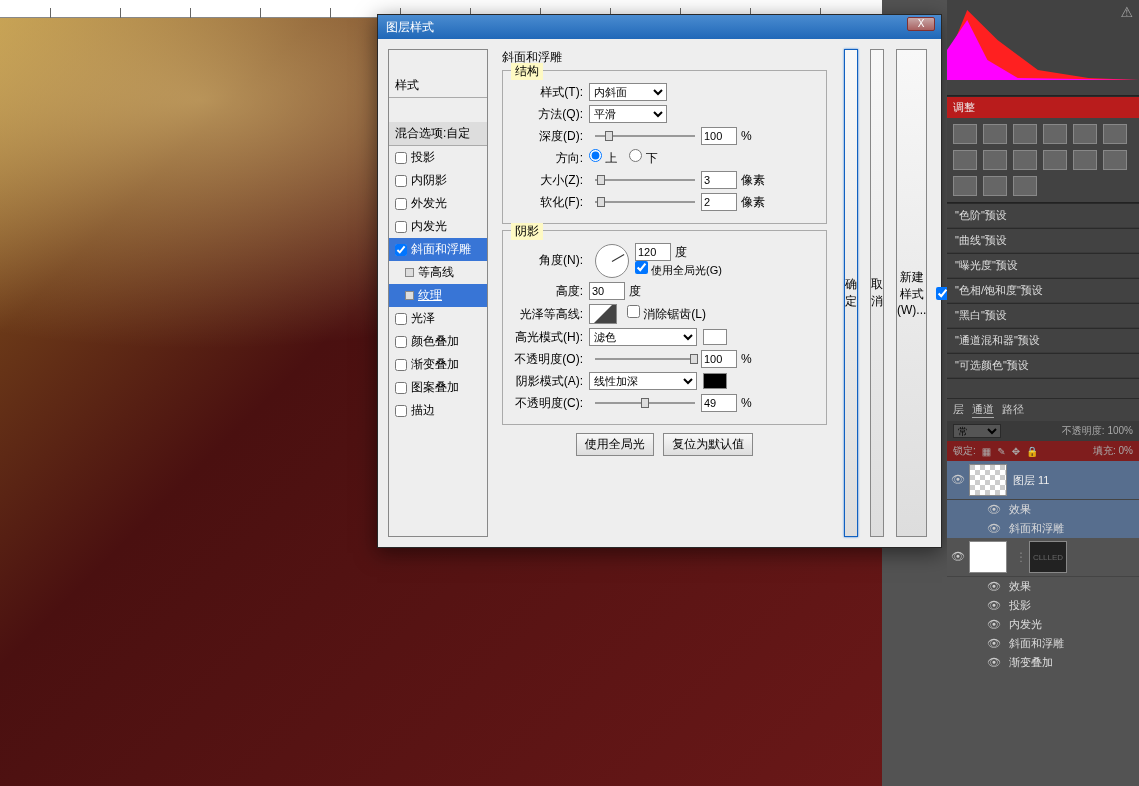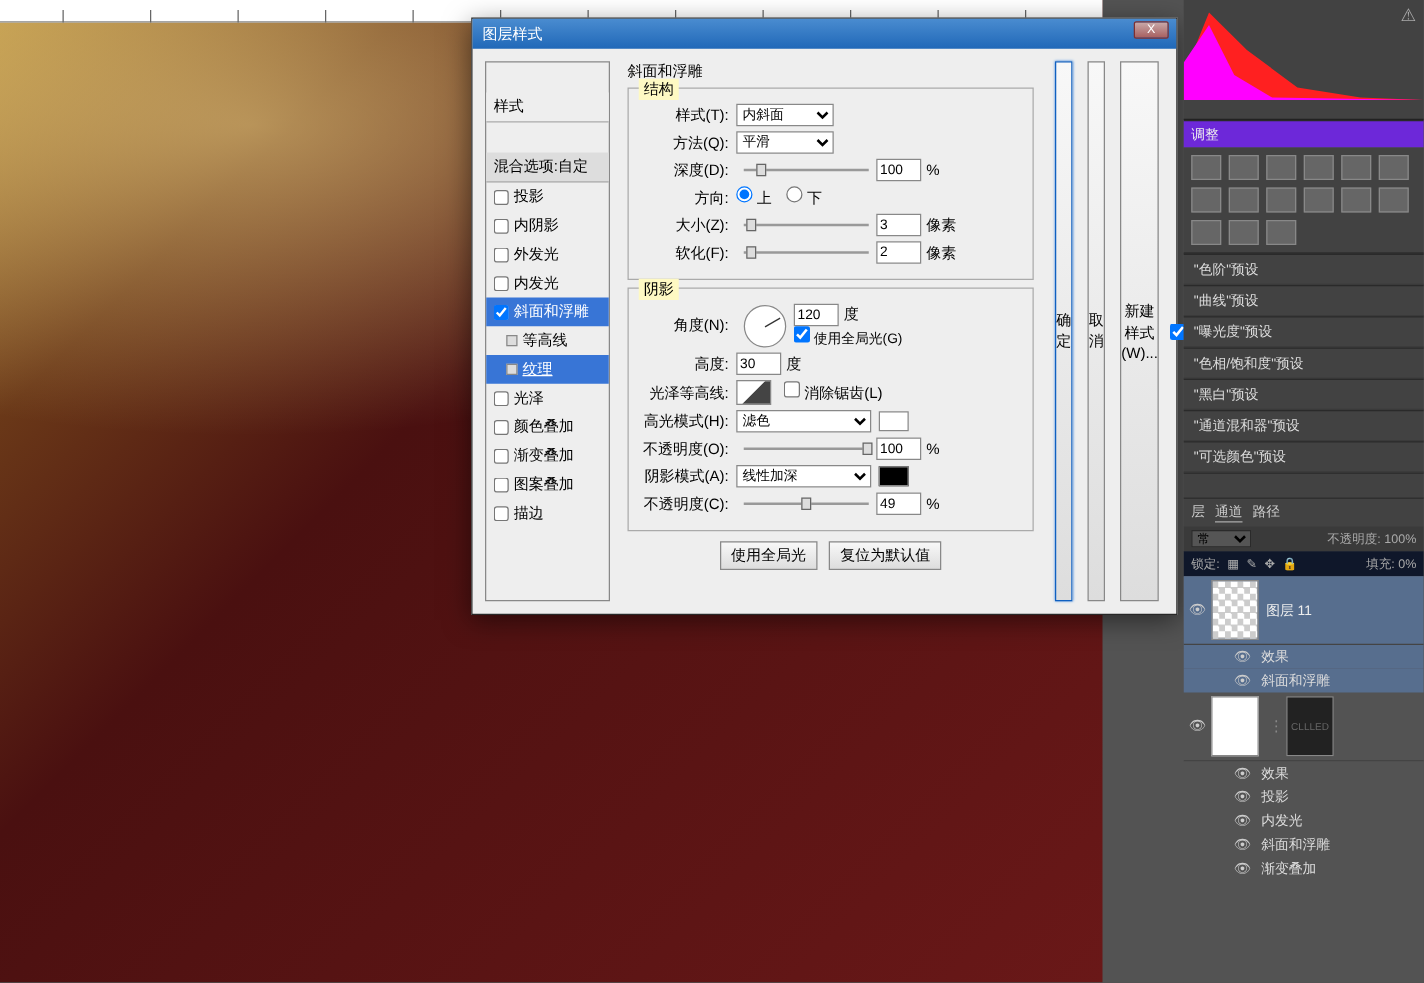--- a/index.html
+++ b/index.html
@@ -19,21 +19,21 @@
   color: #e8b870; font-family: Georgia, serif; letter-spacing: -20px;
   text-shadow: 0 0 0 #e8b870, 2px 2px 0 #8a1818, -2px -2px 0 #8a1818, 2px -2px 0 #8a1818, -2px 2px 0 #8a1818,
     4px 4px 8px rgba(0,0,0,0.6);
   -webkit-text-stroke: 3px #8a1818;
 }
 .ruler-top { position: absolute; left: 0; top: 0; width: 882px; height: 18px; background: #fff; border-bottom: 1px solid #888; }
 .ruler-top .tick { position: absolute; top: 8px; width: 1px; height: 10px; background: #666; }
 
 
 .dialog {
-  position: absolute; left: 377px; top: 14px; width: 565px; height: 478px;
+  position: absolute; left: 377px; top: 14px; width: 565px; height: 534px;
   background: #eeeeee; border: 1px solid #282828;
   box-shadow: 0 5px 20px rgba(0,0,0,0.5);
 }
 .dialog-title {
   height: 24px; background: linear-gradient(#4a8cd0, #2068b8);
   color: #fff; font-size: 12px; padding: 4px 8px; position: relative;
 }
 .close-x {
   position: absolute; right: 6px; top: 2px; width: 28px; height: 14px;
   background: linear-gradient(#c8a8a8, #a86060); border: 1px solid #803030;
@@ -74,35 +74,35 @@
 .dlg-right .btn { width: 100%; padding: 3px 0; }
 .dlg-right .btn.hl { border: 1px solid #1060c0; box-shadow: 0 0 2px #3080e0; }
 .preview-chk { font-size: 12px; display: flex; align-items: center; gap: 4px; }
 .preview-sw { width: 56px; height: 56px; background: #eee; border: 1px solid #aaa; margin: 8px auto; display: flex; align-items: center; justify-content: center; }
 .preview-sw-inner { width: 28px; height: 28px; background: #e8e8e8; border: 1px solid #ccc; }
 
 
 .panels { position: absolute; right: 0; top: 0; width: 192px; height: 786px; background: #535353; }
 .histogram { height: 96px; background: #424242; position: relative; border-bottom: 1px solid #222; }
 .histo-svg { width: 100%; height: 80px; }
-.adj-title { background: #6d28d9; color: #eee; font-size: 11px; padding: 3px 6px; border-top: 1px solid #2a2a2a; }
+.adj-title { background: #b91c1c; color: #eee; font-size: 11px; padding: 3px 6px; border-top: 1px solid #2a2a2a; }
 .adj-icons { background: #424242; padding: 6px; display: flex; flex-wrap: wrap; gap: 6px; border-bottom: 1px solid #222; }
 .adj-icon { width: 24px; height: 20px; background: #666; border: 1px solid #888; }
 .presets { background: #424242; }
 .preset-row { color: #ddd; font-size: 11px; padding: 4px 8px; border-bottom: 1px solid #3a3a3a; border-top: 1px solid #2a2a2a; }
 .layers-hdr { background: #424242; color: #ccc; font-size: 11px; padding: 3px 6px; display: flex; gap: 8px; border-top: 1px solid #2a2a2a; }
 .layers-hdr span.active { border-bottom: 1px solid #aaa; }
 .layer-opts { background: #3a3a3a; color: #aaa; font-size: 10px; padding: 3px 6px; display: flex; justify-content: space-between; }
 .layer-opts .mini { width: 48px; height: 14px; background: #555; border: 1px solid #2a2a2a; font-size: 10px; }
-.lock-row { background: #0f172a; color: #aaa; font-size: 10px; padding: 3px 6px; display: flex; align-items: center; gap: 6px; }
+.lock-row { background: #7f1d1d; color: #aaa; font-size: 10px; padding: 3px 6px; display: flex; align-items: center; gap: 6px; }
 .layer-panel { background: #535353; }
 .layer-row { display: flex; align-items: center; padding: 3px 4px; border-bottom: 1px solid #444; }
 .layer-row.selected { background: #576e8e; }
 .eye { width: 14px; height: 14px; text-align: center; color: #ccc; font-size: 11px; margin-right: 4px; }
-.thumb { width: 38px; height: 48px; background: repeating-conic-gradient(#fff 0 25%, #ccc 0 50%) 0 0/10px 10px; border: 1px solid #888; margin-right: 6px; }
+.thumb { width: 38px; height: 32px; background: repeating-conic-gradient(#fff 0 25%, #ccc 0 50%) 0 0/10px 10px; border: 1px solid #888; margin-right: 6px; }
 .thumb.white { background: #fff; }
 .thumb.dark { background: #222; color: #666; font-size: 8px; display: flex; align-items: center; justify-content: center; }
 .layer-name { color: #eee; font-size: 11px; }
 .fx-sub { padding: 2px 4px 2px 40px; color: #ddd; font-size: 11px; display: flex; align-items: center; }
 .fx-sub .eye { margin-right: 8px; }
 .fx-sub.selected { background: #576e8e; }
 .link-icon { width: 16px; height: 32px; display: flex; align-items: center; justify-content: center; color: #888; font-size: 12px; }
 </style>
 </head>
 <body>

